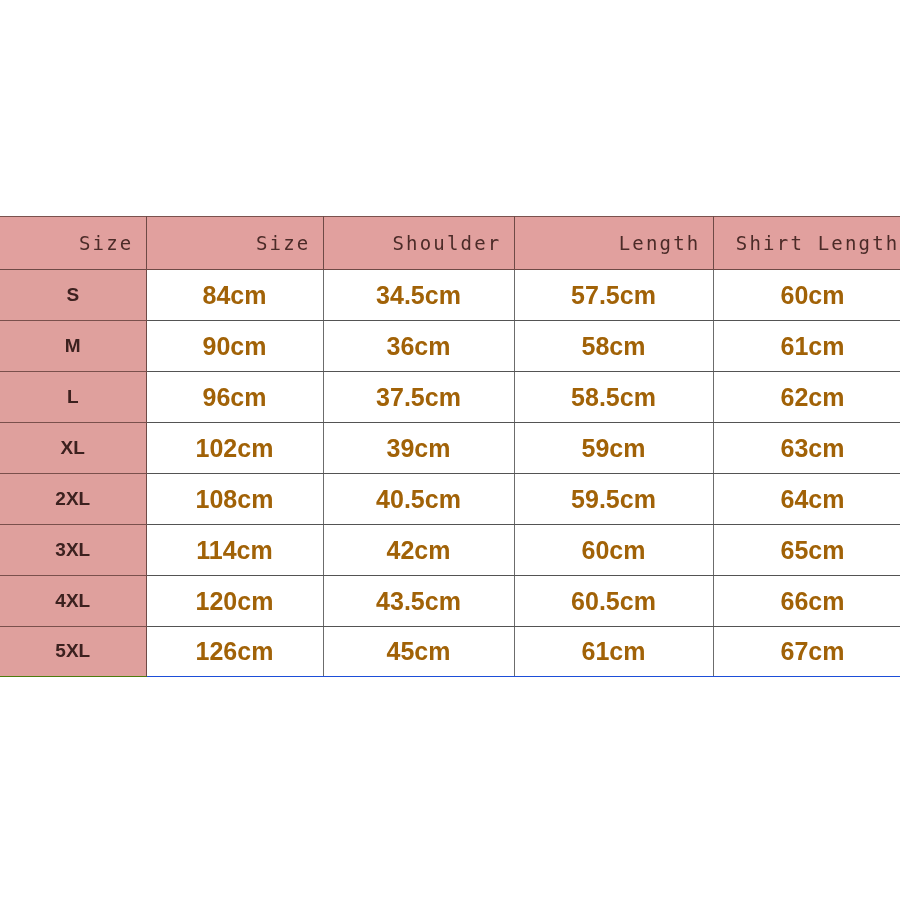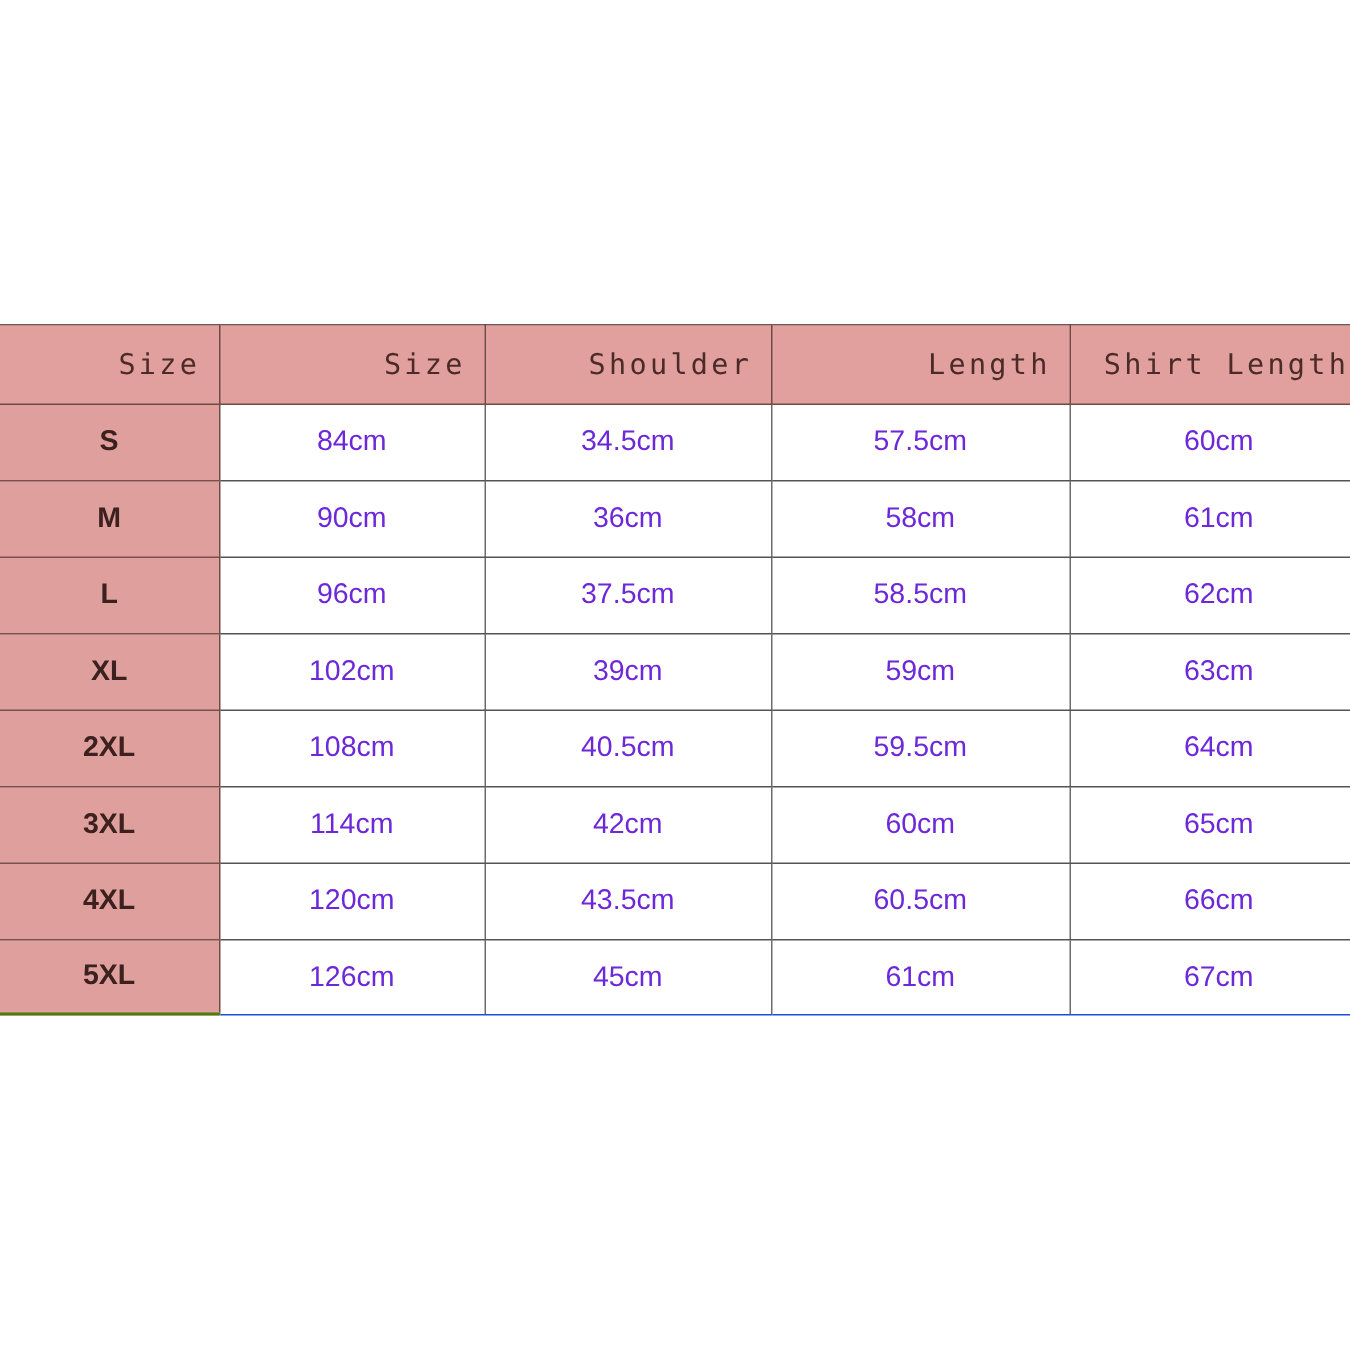--- a/index.html
+++ b/index.html
@@ -65,23 +65,23 @@
   thead th.head-size {
     border-left: none;
   }
 
   
   tbody tr { height: 51px; }
 
   tbody td {
     text-align: center;
     vertical-align: middle;
-    font-size: 19px;
-    font-weight: 400;
-    color: #6d28d9;
+    font-size: 25px;
+    font-weight: 700;
+    color: #a16207;
     background: #ffffff;
     border-left: 1px solid #6c6c6c;
     border-right: 1px solid #6c6c6c;
     border-top: 1px solid #545454;
     border-bottom: 1px solid #545454;
     padding: 0;
     white-space: nowrap;
   }
 
   
@@ -93,21 +93,21 @@
     border-left: none;
     border-right: 1px solid #6e4a46;
     border-top: 1px solid #7a504c;
     border-bottom: 1px solid #7a504c;
   }
 
   tbody tr:last-child td {
     border-bottom: 3px solid #1d4ed8;
   }
   tbody tr:last-child td.size-cell {
-    border-bottom: 6px solid #4d7c0f;
+    border-bottom: 4px solid #4d7c0f;
   }
 </style>
 </head>
 <body>
 
 <div class="page">
 
   <div class="chart-wrap">
     <table class="size-chart">
       <colgroup>

